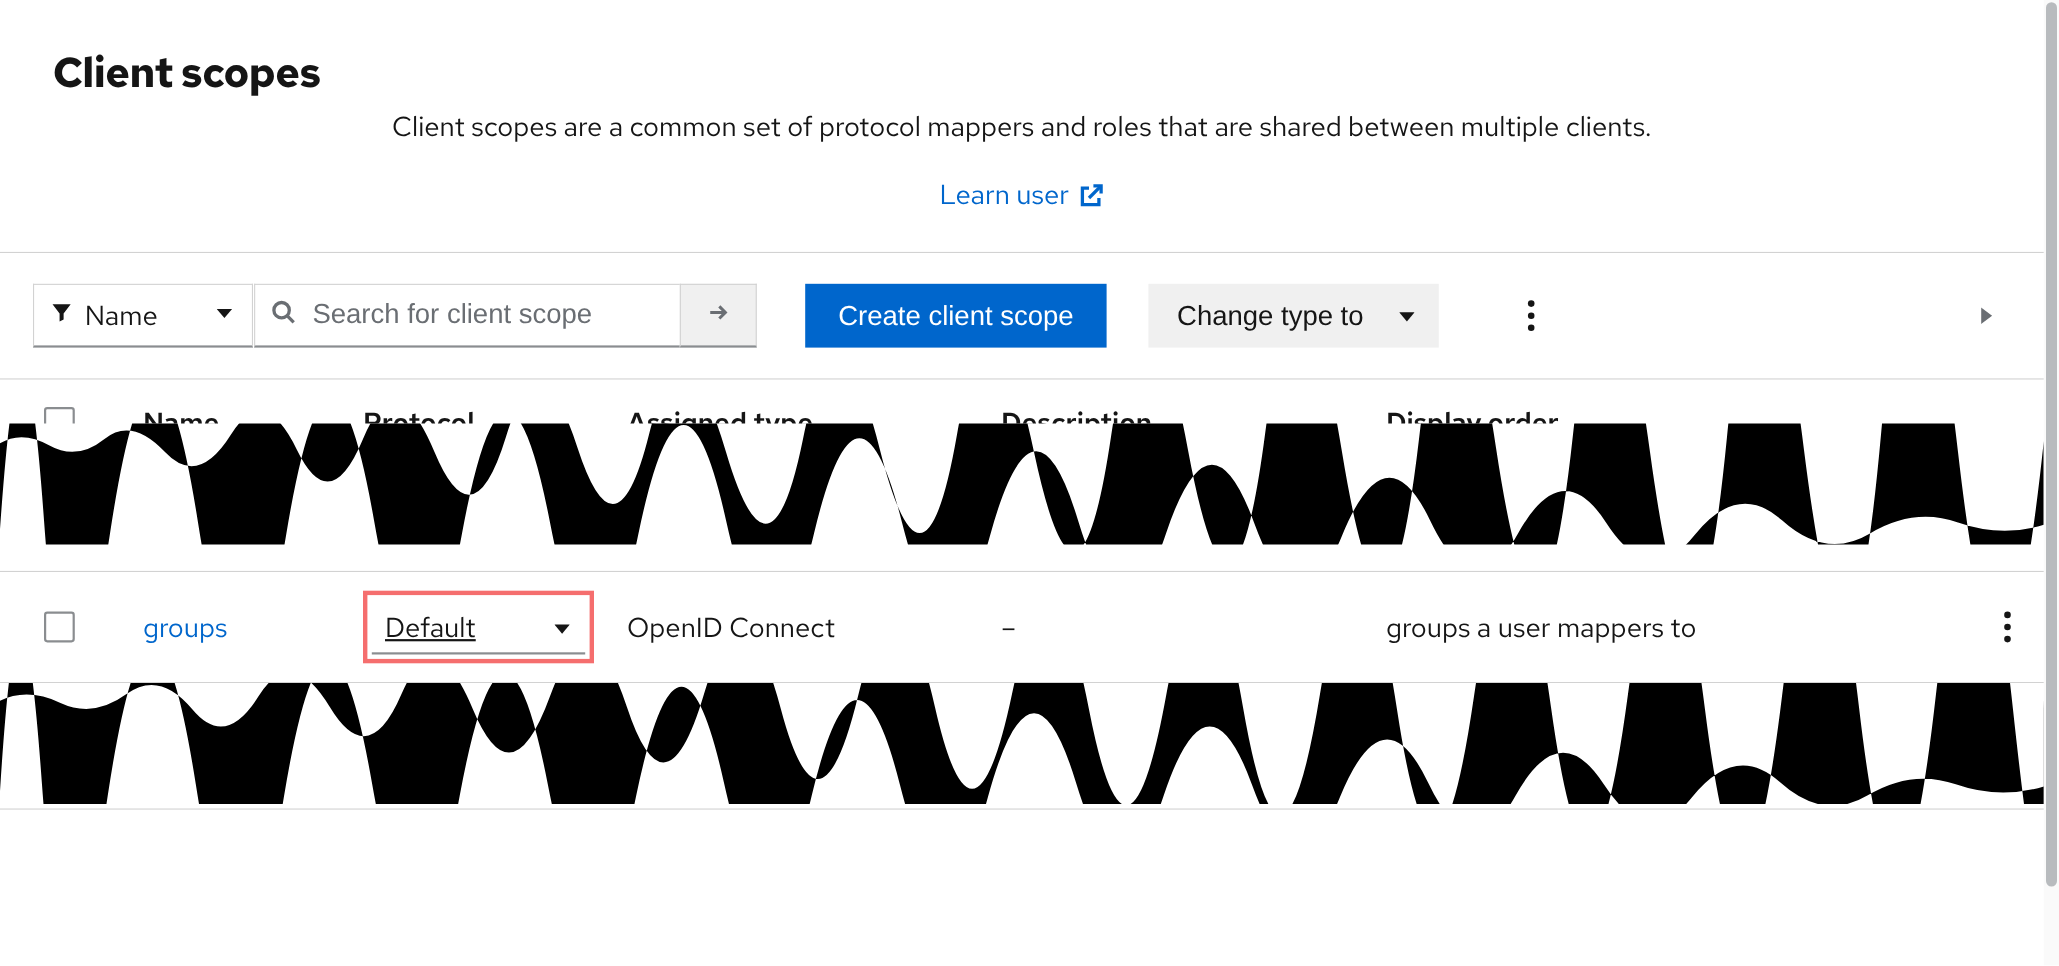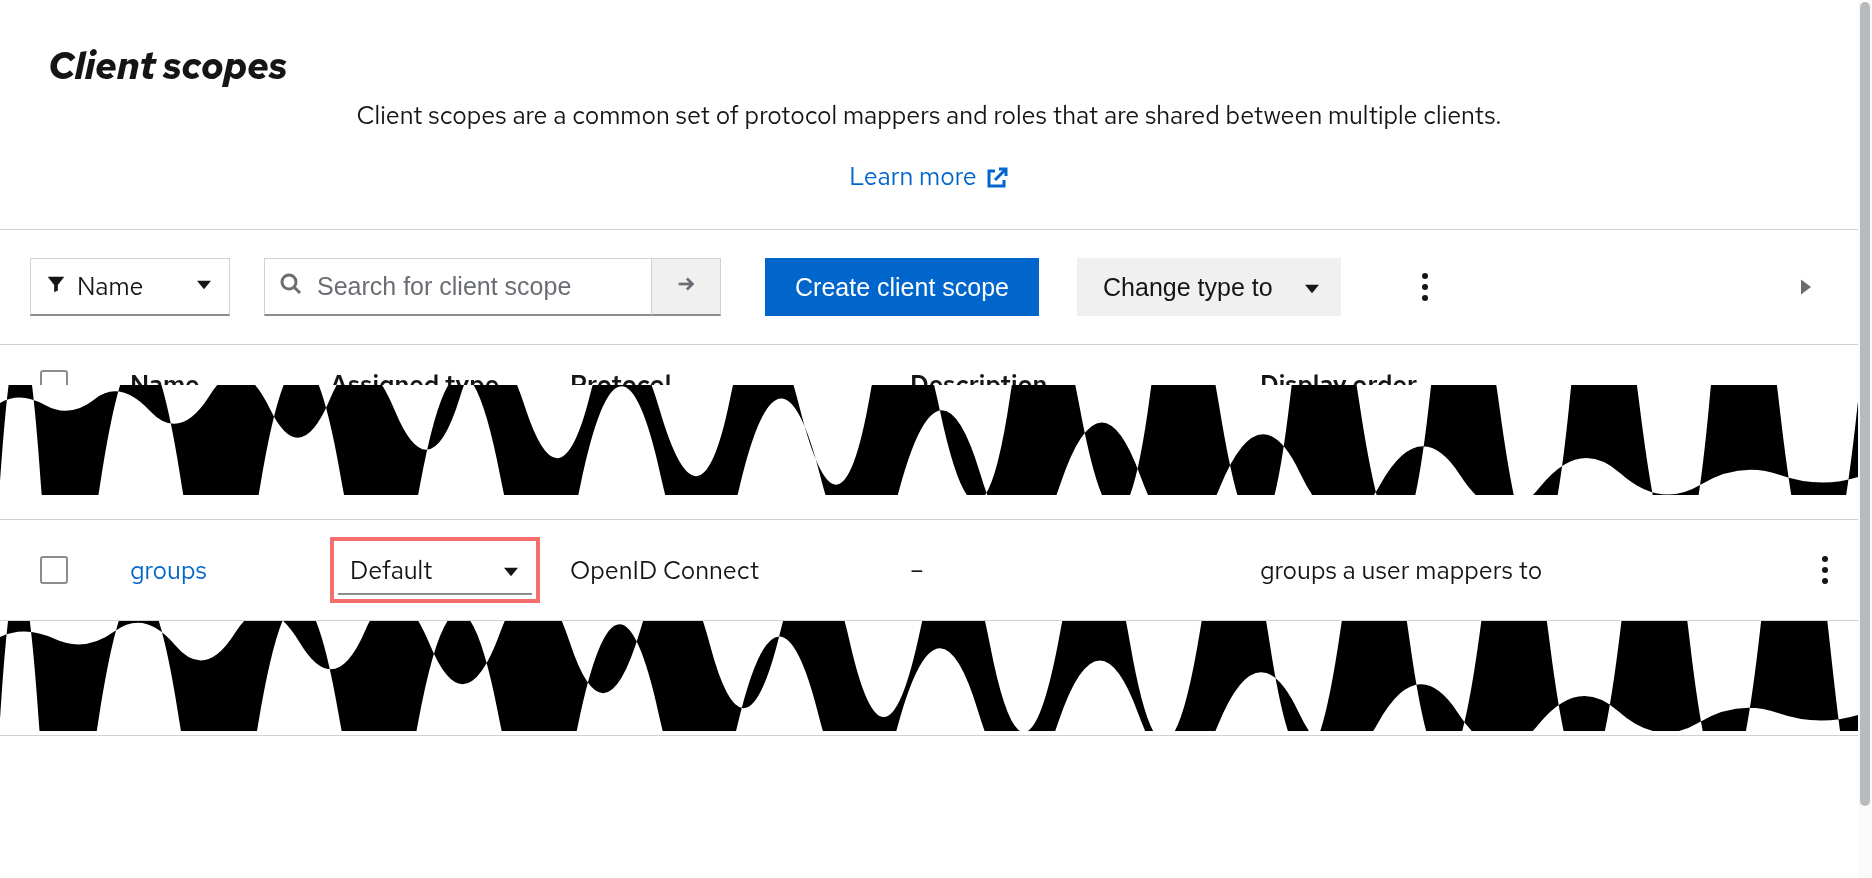--- a/index.html
+++ b/index.html
@@ -55,21 +55,20 @@
   }
 
   .header {
     padding: 40px 48px 36px 48px;
   }
   .page-title {
     font-size: 38px;
     font-weight: 700;
     margin: 0 0 8px 0;
     letter-spacing: -0.5px;
-    font-style: italic;
   }
   .subtitle-row {
     display: flex;
     align-items: center;
     gap: 28px;
     font-size: 25px;
     color: var(--text);
     flex-direction: column;
   }
   .subtitle-text { color: var(--text); }
@@ -117,21 +116,21 @@
     display: flex; align-items: center; gap: 10px;
   }
   .filter-icon { width: 22px; height: 22px; }
   .filter-label { font-size: 25px; }
   .caret { width: 14px; height: 14px; }
 
   .search-group {
     display: flex;
     align-items: center;
     height: 58px;
-    margin-left: 34px;
+    margin-left: 1px;
   }
   .search-box {
     display: flex;
     align-items: center;
     height: 58px;
     border: 1px solid var(--border);
     border-right: none;
     border-bottom: 2px solid var(--border-strong);
     background: #fff;
     padding: 0 10px 0 14px;
@@ -257,20 +256,21 @@
     height: 66px;
     width: 210px;
     display: flex;
     align-items: center;
     justify-content: space-between;
     padding: 0 18px 0 16px;
     background: #fff;
   }
   .assigned-inner {
     font-size: 25px;
+    text-decoration: underline;
   }
   .assigned-select-border-bottom {
     position: absolute;
     left: 4px; right: 4px; bottom: 4px; height: 2px;
     background: var(--border-strong);
   }
 
   .row-kebab {
     justify-self: end;
     width: 36px; height: 36px;
@@ -290,21 +290,21 @@
 <body>
 
 <div class="viewport">
   <div class="page">
 
     <div class="header">
       <h1 class="page-title">Client scopes</h1>
       <div class="subtitle-row">
         <span class="subtitle-text">Client scopes are a common set of protocol mappers and roles that are shared between multiple clients.</span>
         <a href="#" class="learn-more">
-          <span>Learn more</span>
+          <span>Learn user</span>
           <span class="ext-icon">
             <svg viewBox="0 0 24 24" width="24" height="24" fill="none" stroke="#0066cc" stroke-width="3">
               <path d="M14 3h7v7"></path>
                 <path d="M21 3L10 14"></path>
               <path d="M19 14v6H4V5h6"></path>
             </svg>
           </span>
         </a>
       </div>
     </div>
@@ -374,22 +374,22 @@
           </svg>
       </div>
     </div>
 
     <div class="table">
       <div class="thead">
         <div class="th">
             <div class="checkbox"></div>
           </div>
         <div class="th">Name</div>
+        <div class="th">Protocol</div>
         <div class="th">Assigned type</div>
-        <div class="th">Protocol</div>
         <div class="th">Description</div>
         <div class="th">Display order</div>
         <div class="th"></div>
       </div>
 
       <div class="torn" style="margin-top:-20px;">
         <svg viewBox="0 0 1858 110" preserveAspectRatio="none" height="110">
           <path fill="#000" d="M0 18 Q20 6 45 20 T95 14 T150 26 T210 10 T270 24 T330 14 T395 26 T460 12 T525 22 T590 10 T660 26 T730 14 T800 24 T870 10 T940 26 T1010 12 T1080 24 T1150 10 T1220 26 T1290 14 T1360 22 T1430 10 T1500 26 T1570 12 T1640 24 T1710 10 T1780 26 T1858 16 L1858 92 Q1820 104 1780 90 T1700 100 T1620 88 T1540 102 T1460 90 T1380 100 T1300 88 T1220 102 T1140 90 T1060 100 T980 88 T900 102 T820 90 T740 100 T660 88 T580 102 T500 90 T420 100 T340 88 T260 102 T180 90 T100 100 T40 88 T0 96 Z"></path>
         </svg>
       </div>

